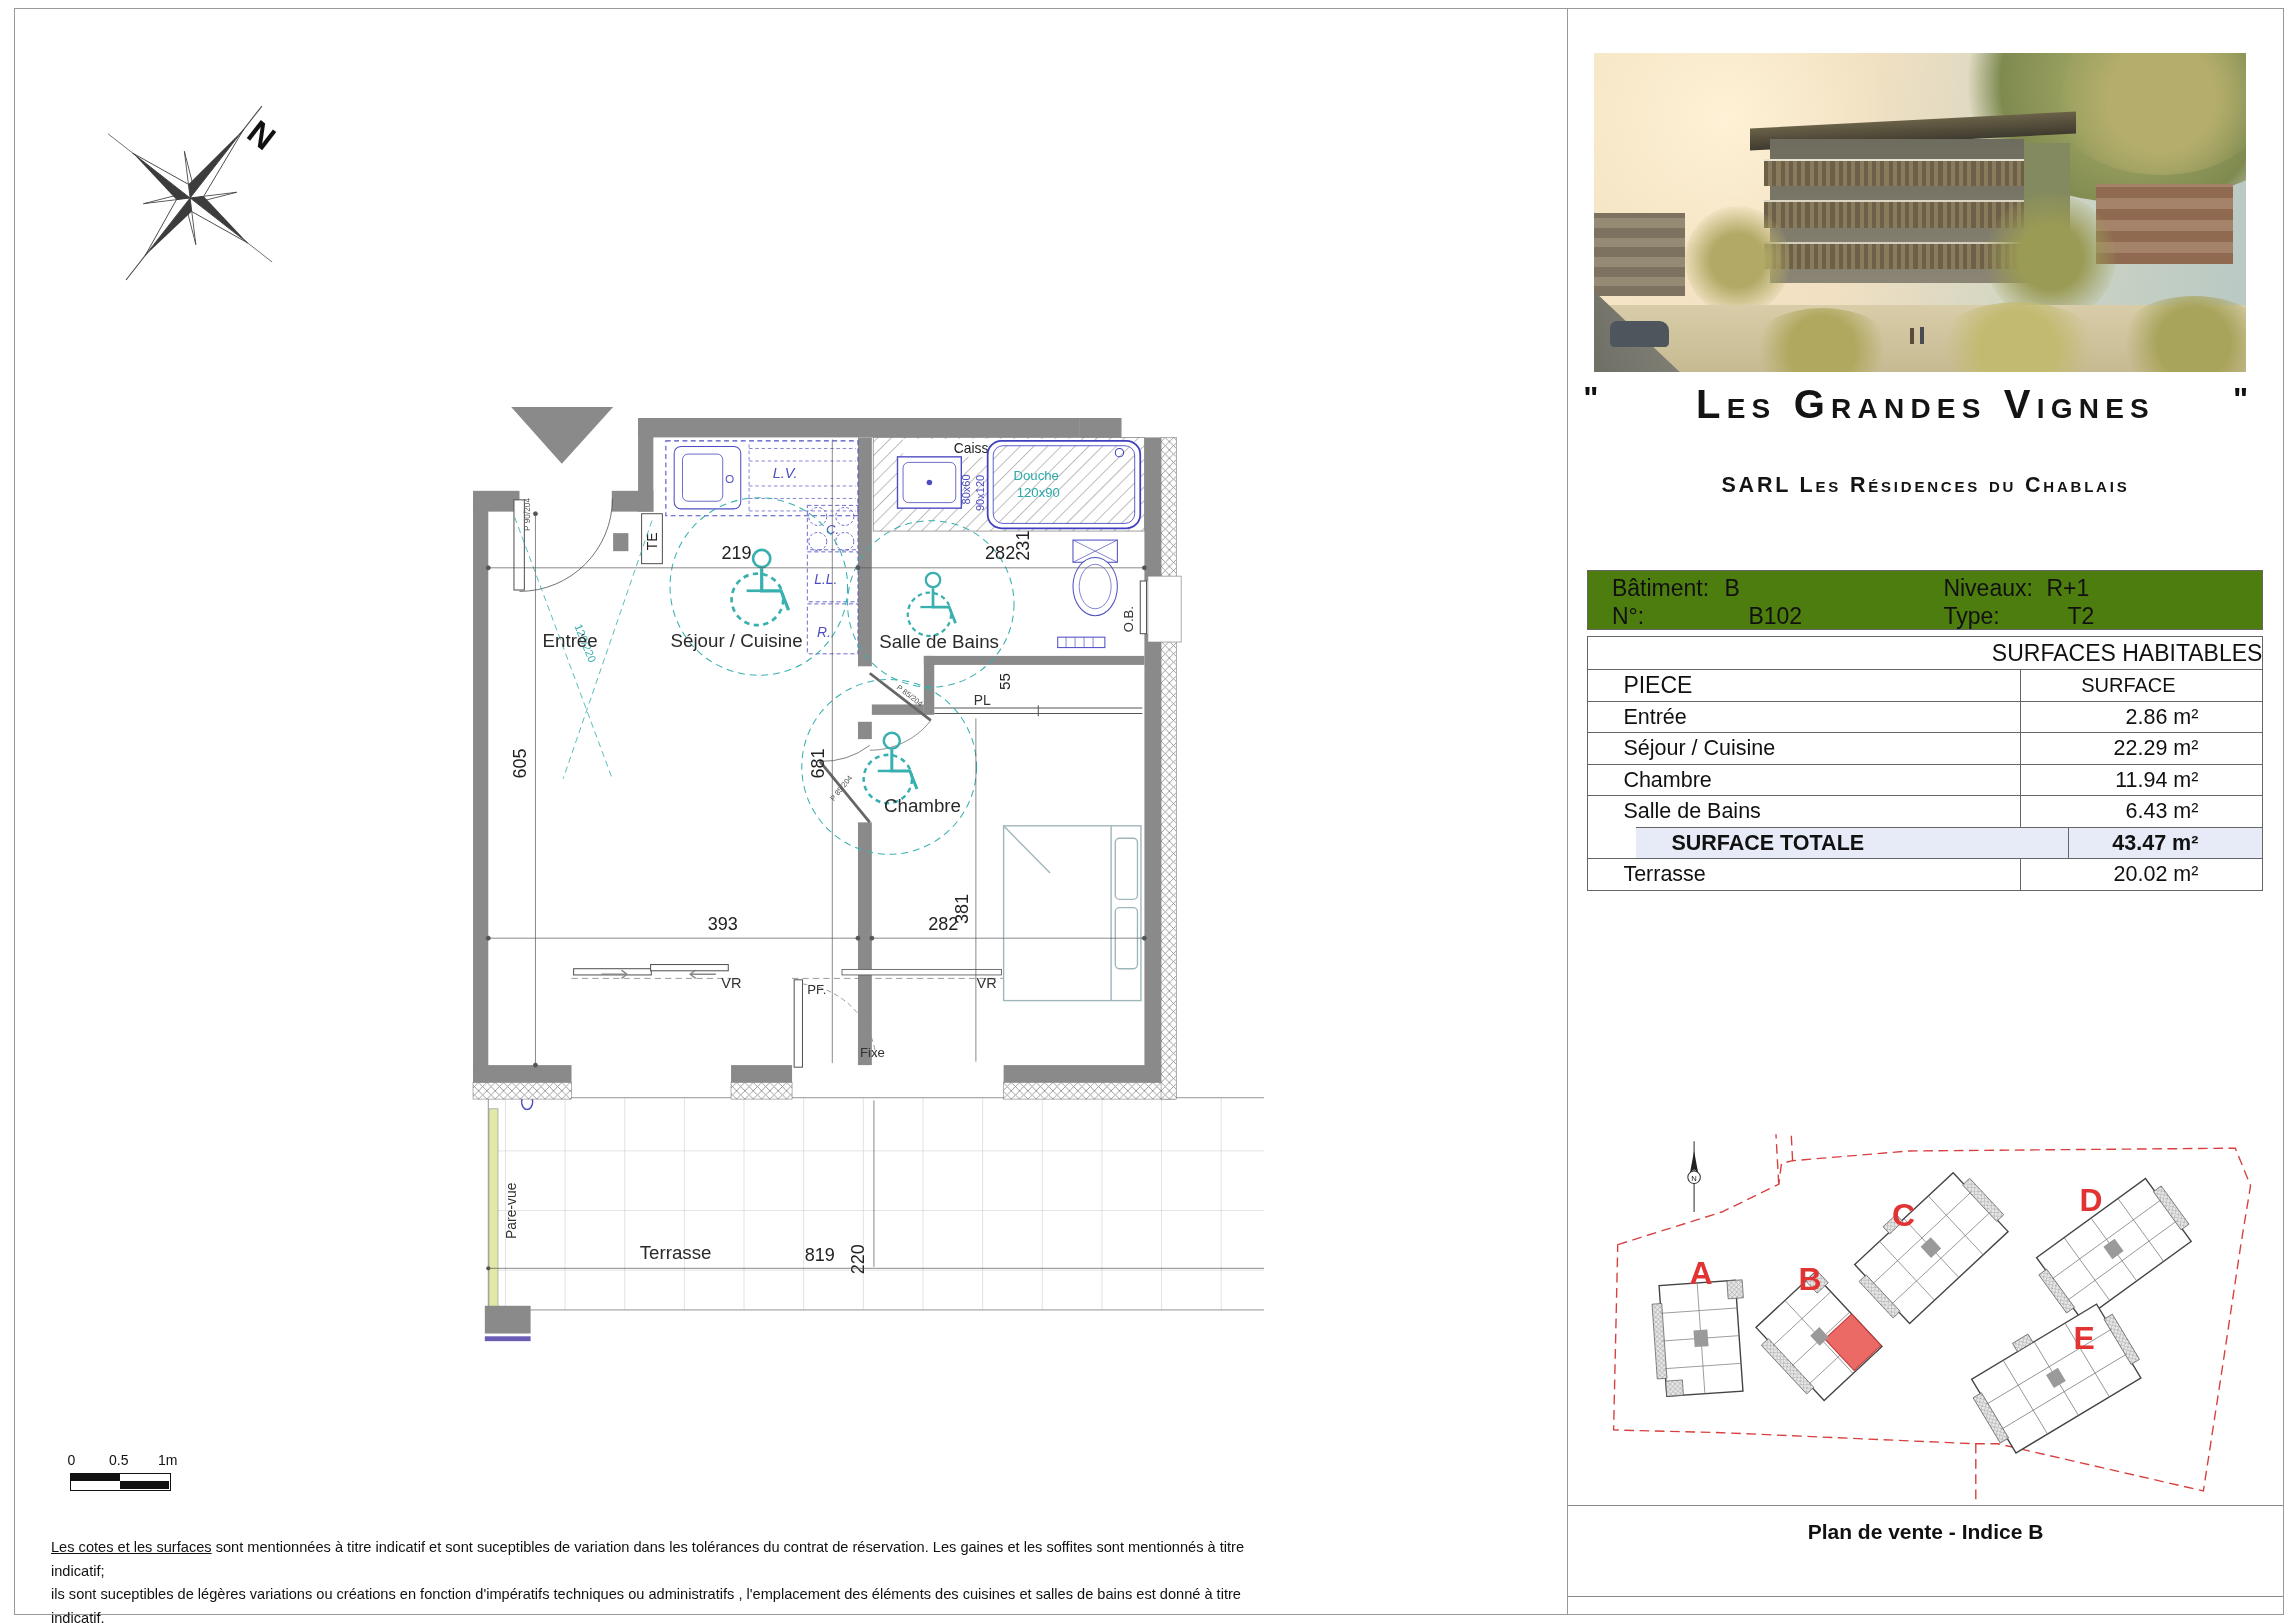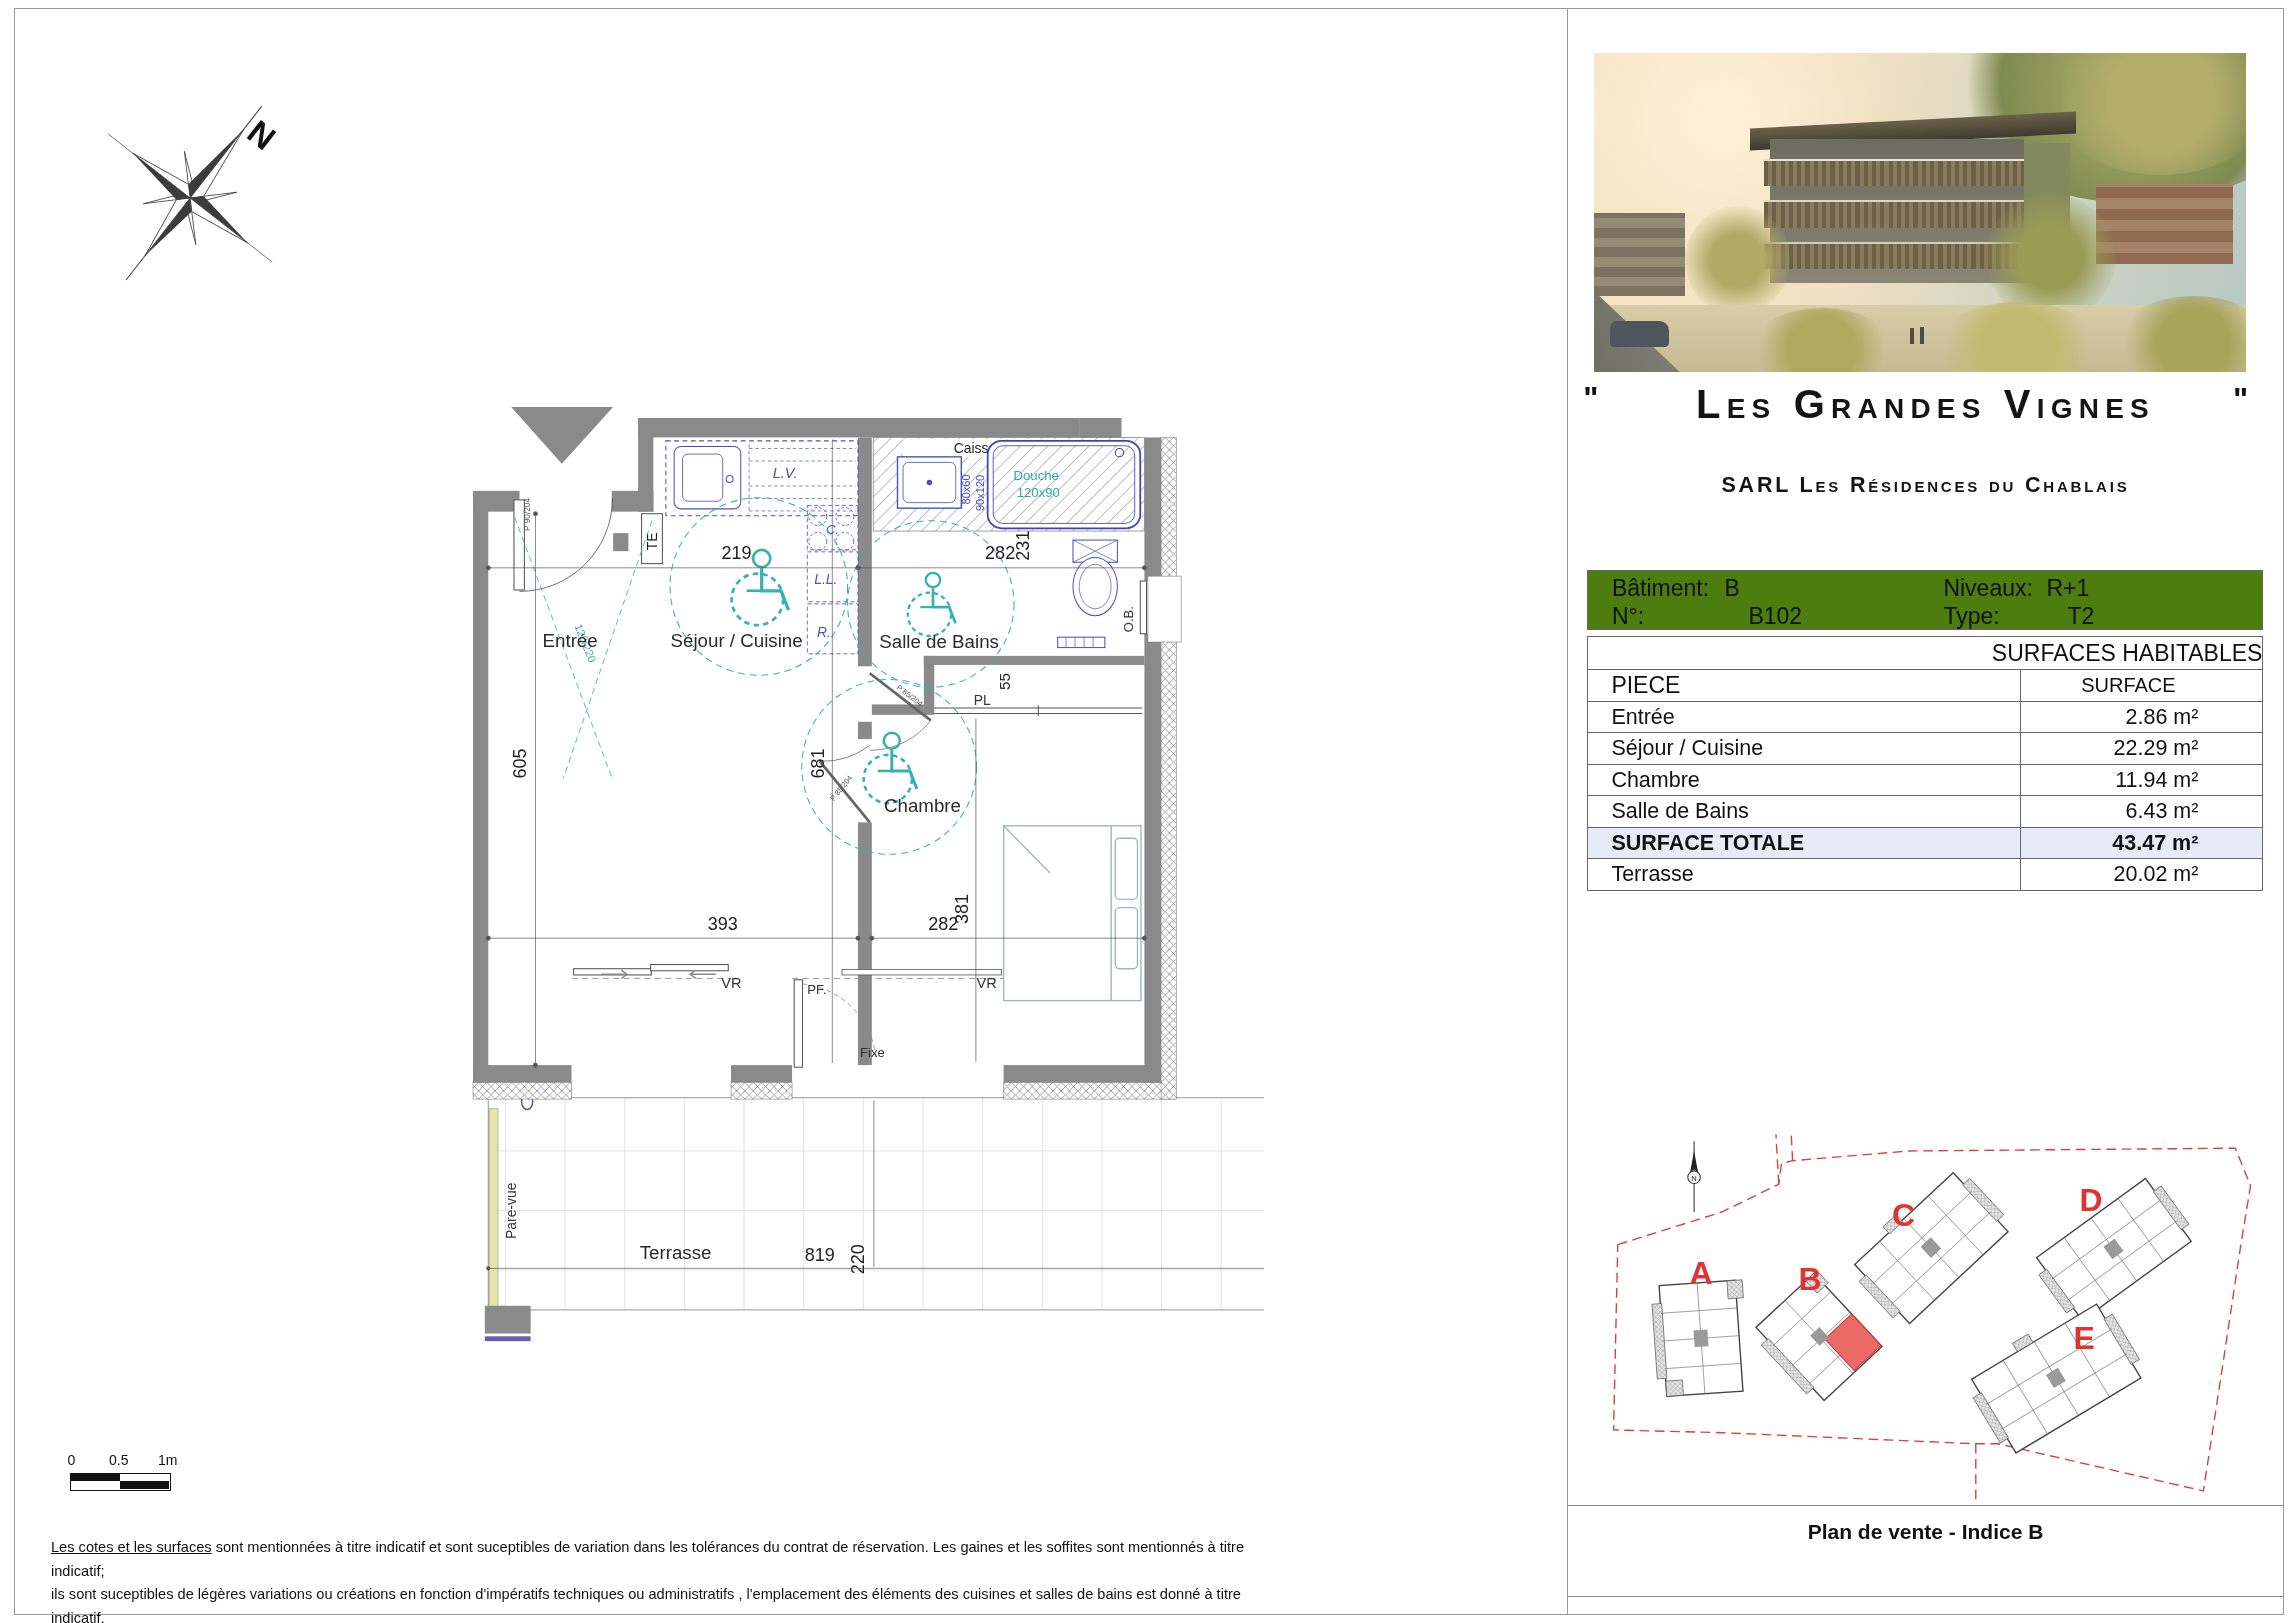--- a/index.html
+++ b/index.html
@@ -17,24 +17,24 @@
   .title2{position:absolute;left:0;top:421px;width:100%;text-align:center;font-size:34px;font-weight:bold;
     font-style:italic;color:#141414;}
   .title3{position:absolute;left:0;top:464px;width:100%;text-align:center;font-size:21.5px;font-weight:bold;
     font-variant:small-caps;letter-spacing:2.8px;color:#141414;}
   .infotable{position:absolute;left:19.4px;top:561px;width:674px;height:58px;background:#4d7c0f;border:1.4px solid #666;
     font-size:23px;color:#111;}
   .infotable span{position:absolute;white-space:nowrap;}
   .surf{position:absolute;left:19.4px;top:627px;width:674px;border:1.4px solid #666;background:#fff;font-size:21.5px;color:#111;}
   .srow{position:relative;height:30.5px;border-top:0.7px solid #666;line-height:30.5px;}
   .srow.first{border-top:none;height:32px;line-height:32px;text-align:right;font-size:23px;}
-  .srow .pc{position:absolute;left:23px;}
+  .srow .pc{position:absolute;left:35px;}
   .srow .sf{position:absolute;left:434px;right:0;text-align:right;padding-right:64px;}
   .srow .vline{position:absolute;left:432px;top:0;bottom:0;width:0;border-left:0.7px solid #666;}
-  .srow.total{background:#e6ebf7;font-weight:bold;}
+  .srow.total{background:#e6ebf7;font-weight:bold;margin-left:48px;}
   .sfooter{position:absolute;left:0;top:1496px;width:100%;height:90px;border-top:1.4px solid #888;border-bottom:1.4px solid #888;
     text-align:center;font-weight:bold;font-size:21px;color:#111;}
   
   .scalebar{position:absolute;left:40px;top:1443px;width:180px;height:42px;font-size:14px;color:#111;}
   .disclaimer{position:absolute;left:36px;top:1527px;width:1207px;font-size:14.6px;line-height:23.6px;color:#111;}
   .disclaimer .u{text-decoration:underline;}
   svg text{font-family:"Liberation Sans","DejaVu Sans",sans-serif;}
 </style>
 </head>
 <body>

